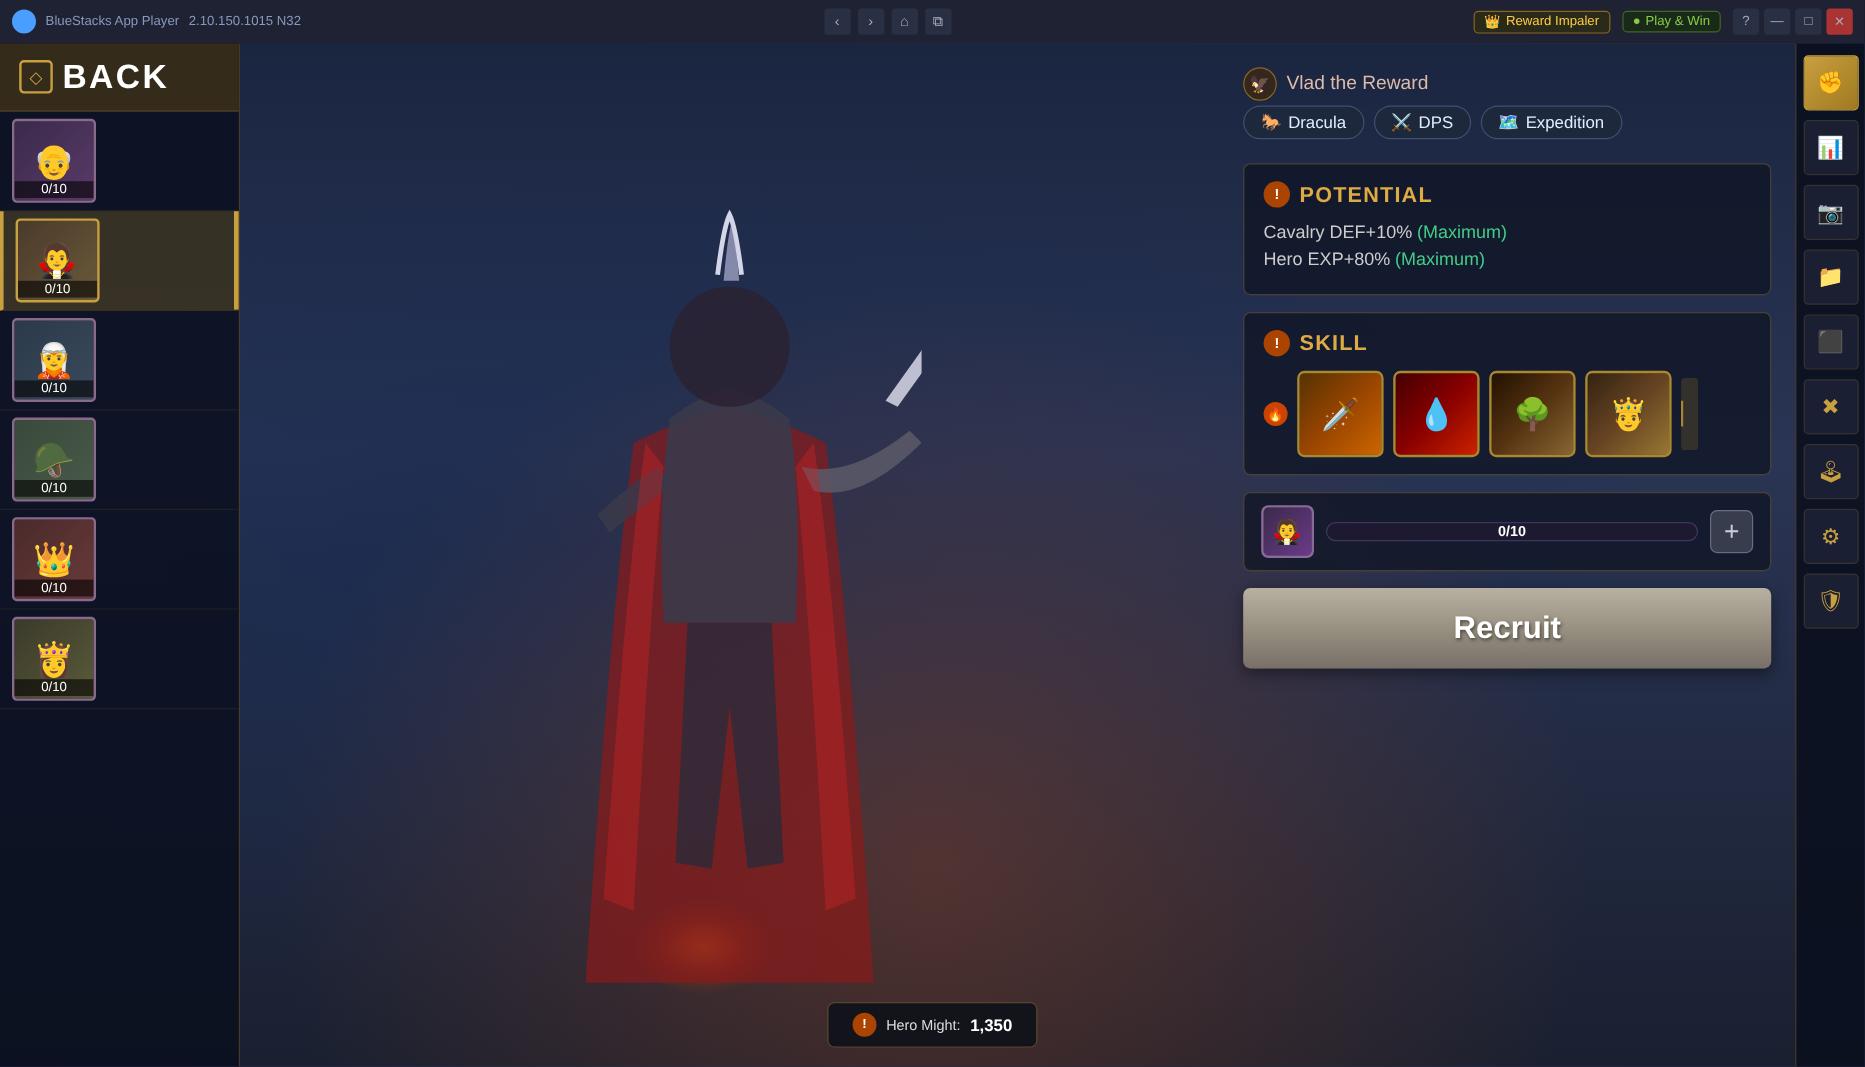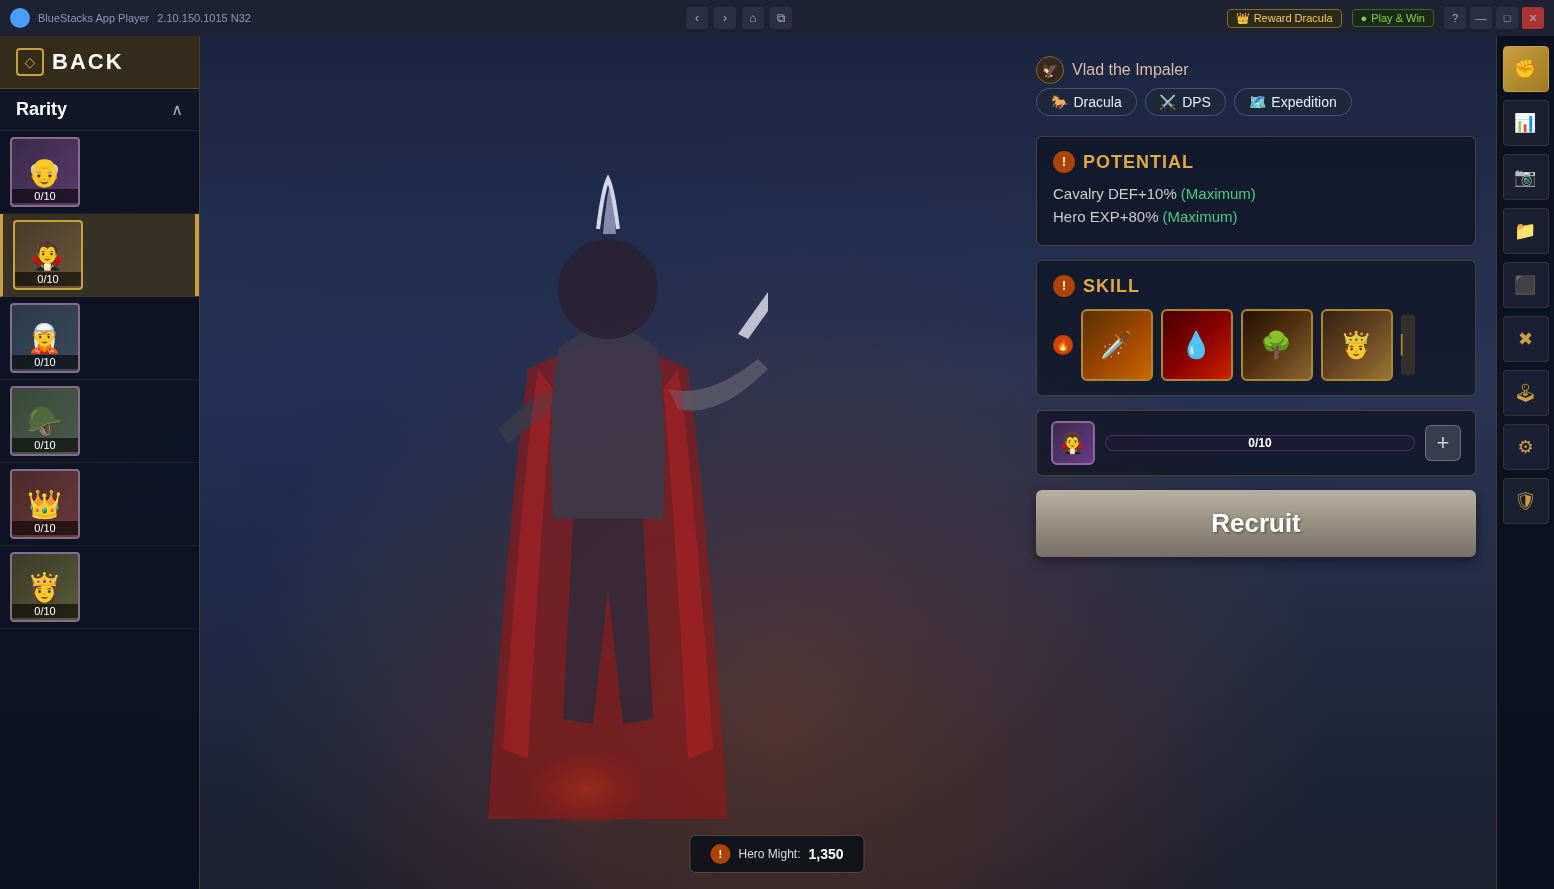--- a/index.html
+++ b/index.html
@@ -131,21 +131,21 @@
     .back-icon {
       width: 28px; height: 28px;
       border: 2px solid #c8a040;
       border-radius: 4px;
       display: flex; align-items: center; justify-content: center;
       color: #c8a040;
       font-size: 14px;
     }
     .back-label {
       color: #ffffff;
-      font-size: 22px;
+      font-size: 28px;
       font-weight: bold;
       letter-spacing: 2px;
     }
 
     .rarity-header {
       display: flex;
       align-items: center;
       justify-content: space-between;
       padding: 10px 16px;
       background: rgba(20,25,40,0.8);
@@ -527,21 +527,21 @@
   </div>
   <div class="title-bar-nav">
     <div class="title-bar-nav-btn">‹</div>
     <div class="title-bar-nav-btn">›</div>
     <div class="title-bar-nav-btn">⌂</div>
     <div class="title-bar-nav-btn">⧉</div>
   </div>
   <div class="title-bar-right">
     <div class="reward-center">
       <span>👑</span>
-      <span>Reward Dracula</span>
+      <span>Reward Impaler</span>
     </div>
     <div class="play-win">
       <span>●</span>
       <span>Play &amp; Win</span>
     </div>
     <div class="window-controls">
       <div class="win-ctrl">?</div>
       <div class="win-ctrl">—</div>
       <div class="win-ctrl">□</div>
       <div class="win-ctrl close">✕</div>
@@ -550,24 +550,20 @@
 </div>
 
 <div class="game-area">
   <div class="bg-scene"></div>
 
   <div class="hero-sidebar">
     <div class="back-btn">
       <div class="back-icon">◇</div>
       <span class="back-label">BACK</span>
     </div>
-    <div class="rarity-header">
-      <span class="rarity-label">Rarity</span>
-      <span class="rarity-chevron">∧</span>
-    </div>
     <div class="hero-list">
 
       <div class="hero-item">
         <div class="hero-portrait hero-portrait-bg-1">
           <div class="hero-portrait-inner">👴</div>
           <div class="hero-counter">0/10</div>
         </div>
       </div>
       <div class="hero-item selected">
         <div class="hero-portrait hero-portrait-bg-2 selected-item">
@@ -639,21 +635,21 @@
           <path d="M90,200 Q75,300 55,580 L80,590 Q95,320 105,220Z" fill="#cc2222" opacity="0.4"></path>
           <path d="M230,200 Q245,300 265,580 L240,590 Q225,320 215,220Z" fill="#cc2222" opacity="0.4"></path>
         </svg>
       </div>
     </div>
 
     <div class="info-panel">
       
       <div class="hero-title-row">
         <div class="hero-faction-icon">🦅</div>
-        <span class="hero-subtitle">Vlad the Impaler</span>
+        <span class="hero-subtitle">Vlad the Reward</span>
       </div>
 
       
       <div class="hero-tags">
         <div class="hero-tag">
           <span class="tag-icon">🐎</span>
           <span>Dracula</span>
         </div>
         <div class="hero-tag">
           <span class="tag-icon">⚔️</span>

